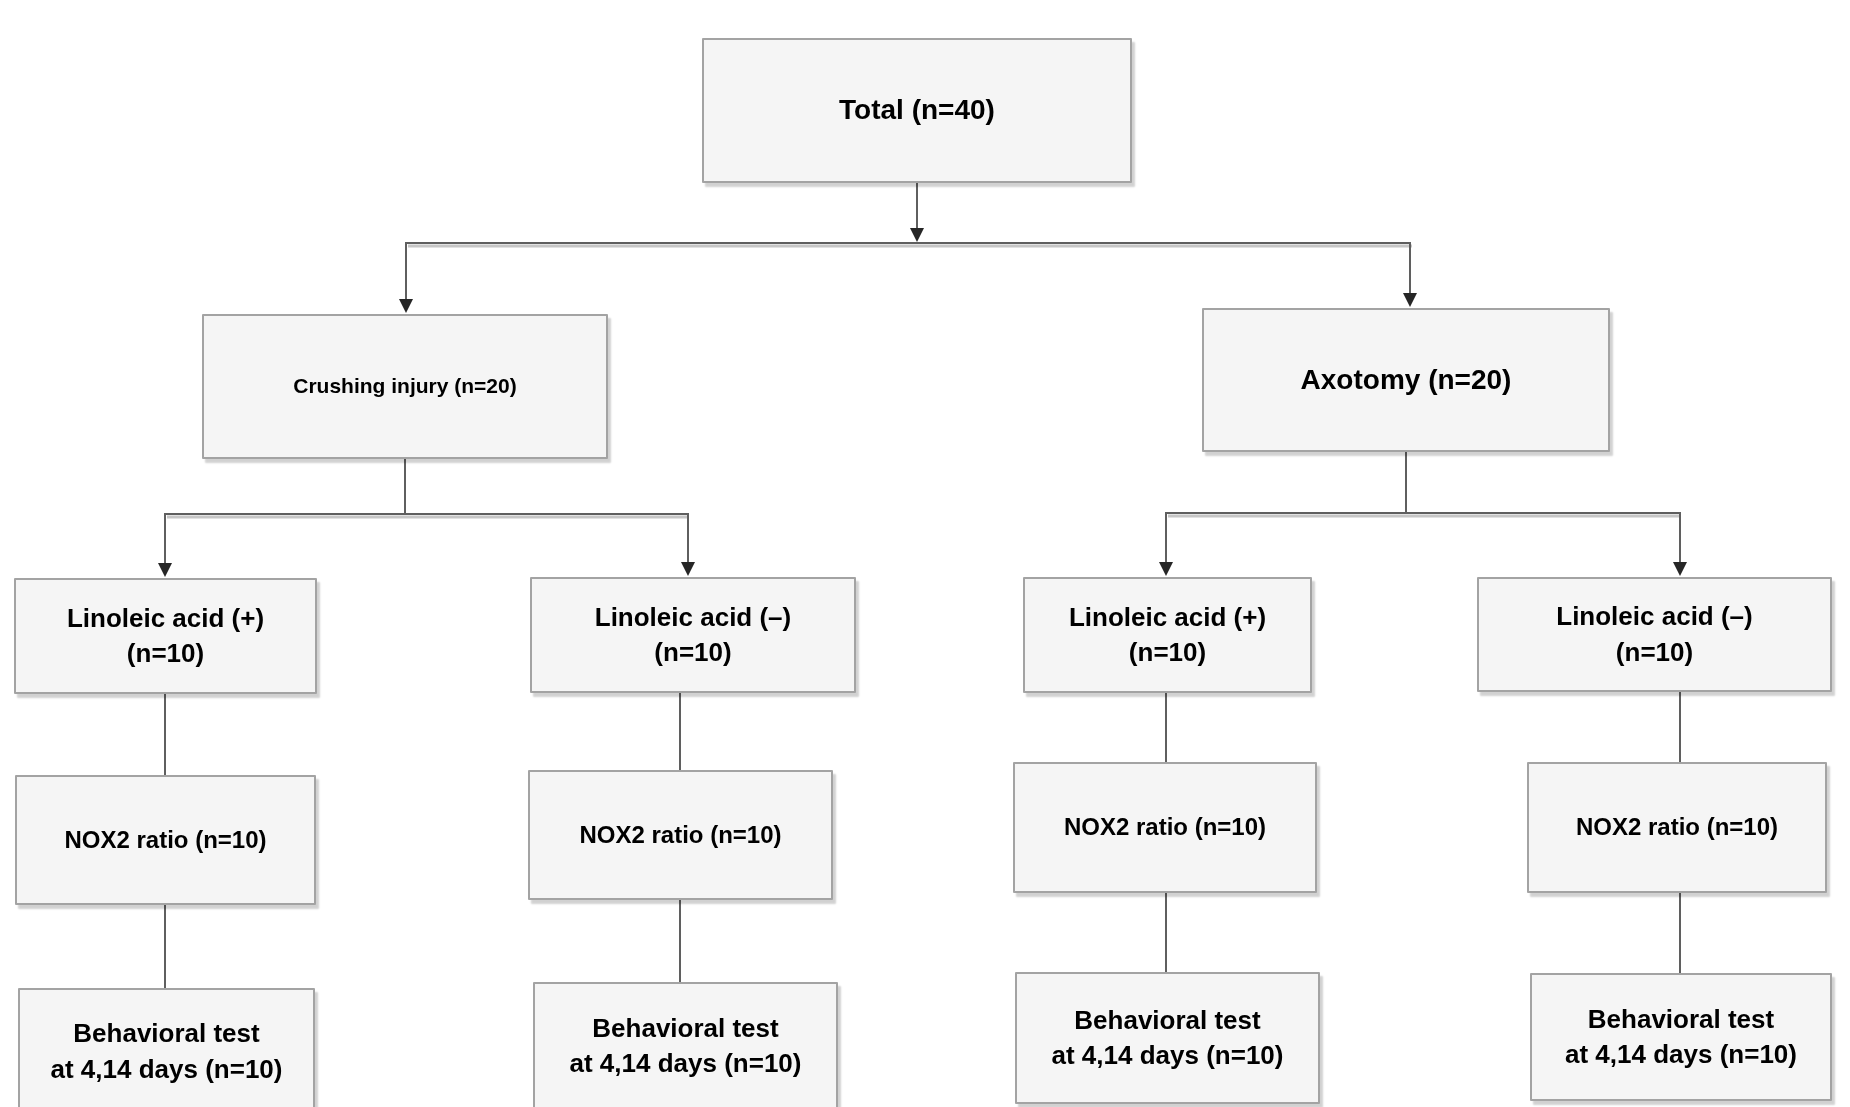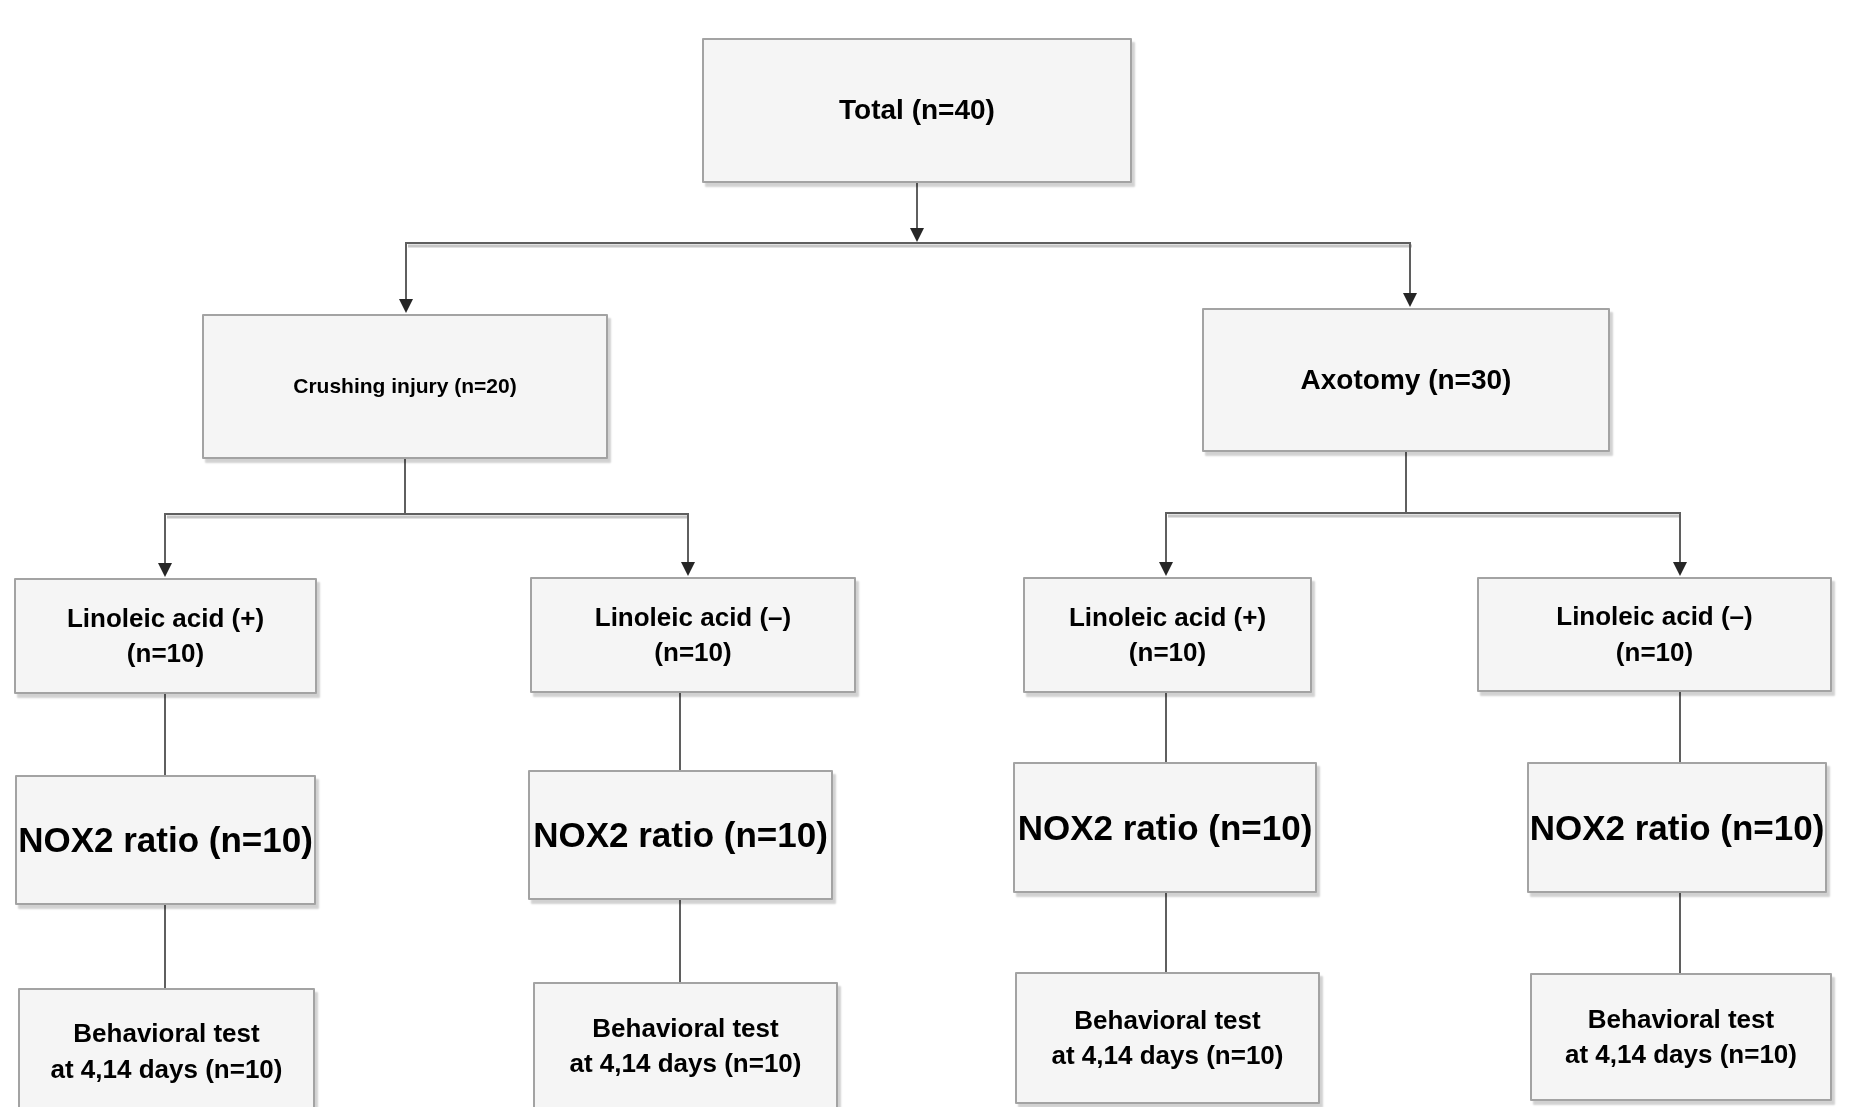--- a/index.html
+++ b/index.html
@@ -44,21 +44,21 @@
     background: #f5f5f5;
     border: 2px solid #a3a3a3;
     border-radius: 1px;
     box-shadow: 3px 4px 2px rgba(0,0,0,0.18);
     display: flex;
     flex-direction: column;
     align-items: center;
     justify-content: center;
     text-align: center;
     font-weight: bold;
-    font-size: 35px;
+    font-size: 24px;
     line-height: 1.36;
     color: #000000;
   }
 </style>
 </head>
 <body>
 
 <div class="canvas">
 
   <svg class="connector-layer" viewBox="0 0 1850 1107" xmlns="http://www.w3.org/2000/svg">
@@ -100,21 +100,21 @@
   </svg>
 
   <div class="node" style="left:702px; top:13px; width:430px; height:145px; font-size:28px;">
     <span>Total (n=40)</span>
   </div>
 
   <div class="node" style="left:202px; top:289px; width:406px; height:145px; font-size:21px;">
     <span>Crushing injury (n=20)</span>
   </div>
   <div class="node" style="left:1202px; top:283px; width:408px; height:144px; font-size:28px;">
-    <span>Axotomy (n=30)</span>
+    <span>Axotomy (n=20)</span>
   </div>
 
   <div class="node" style="left:14px; top:553px; width:303px; height:116px; font-size:26px;">
     <span>Linoleic acid (+)</span>
     <span>(n=10)</span>
   </div>
   <div class="node" style="left:530px; top:552px; width:326px; height:116px; font-size:26px;">
     <span>Linoleic acid (–)</span>
     <span>(n=10)</span>
   </div>

